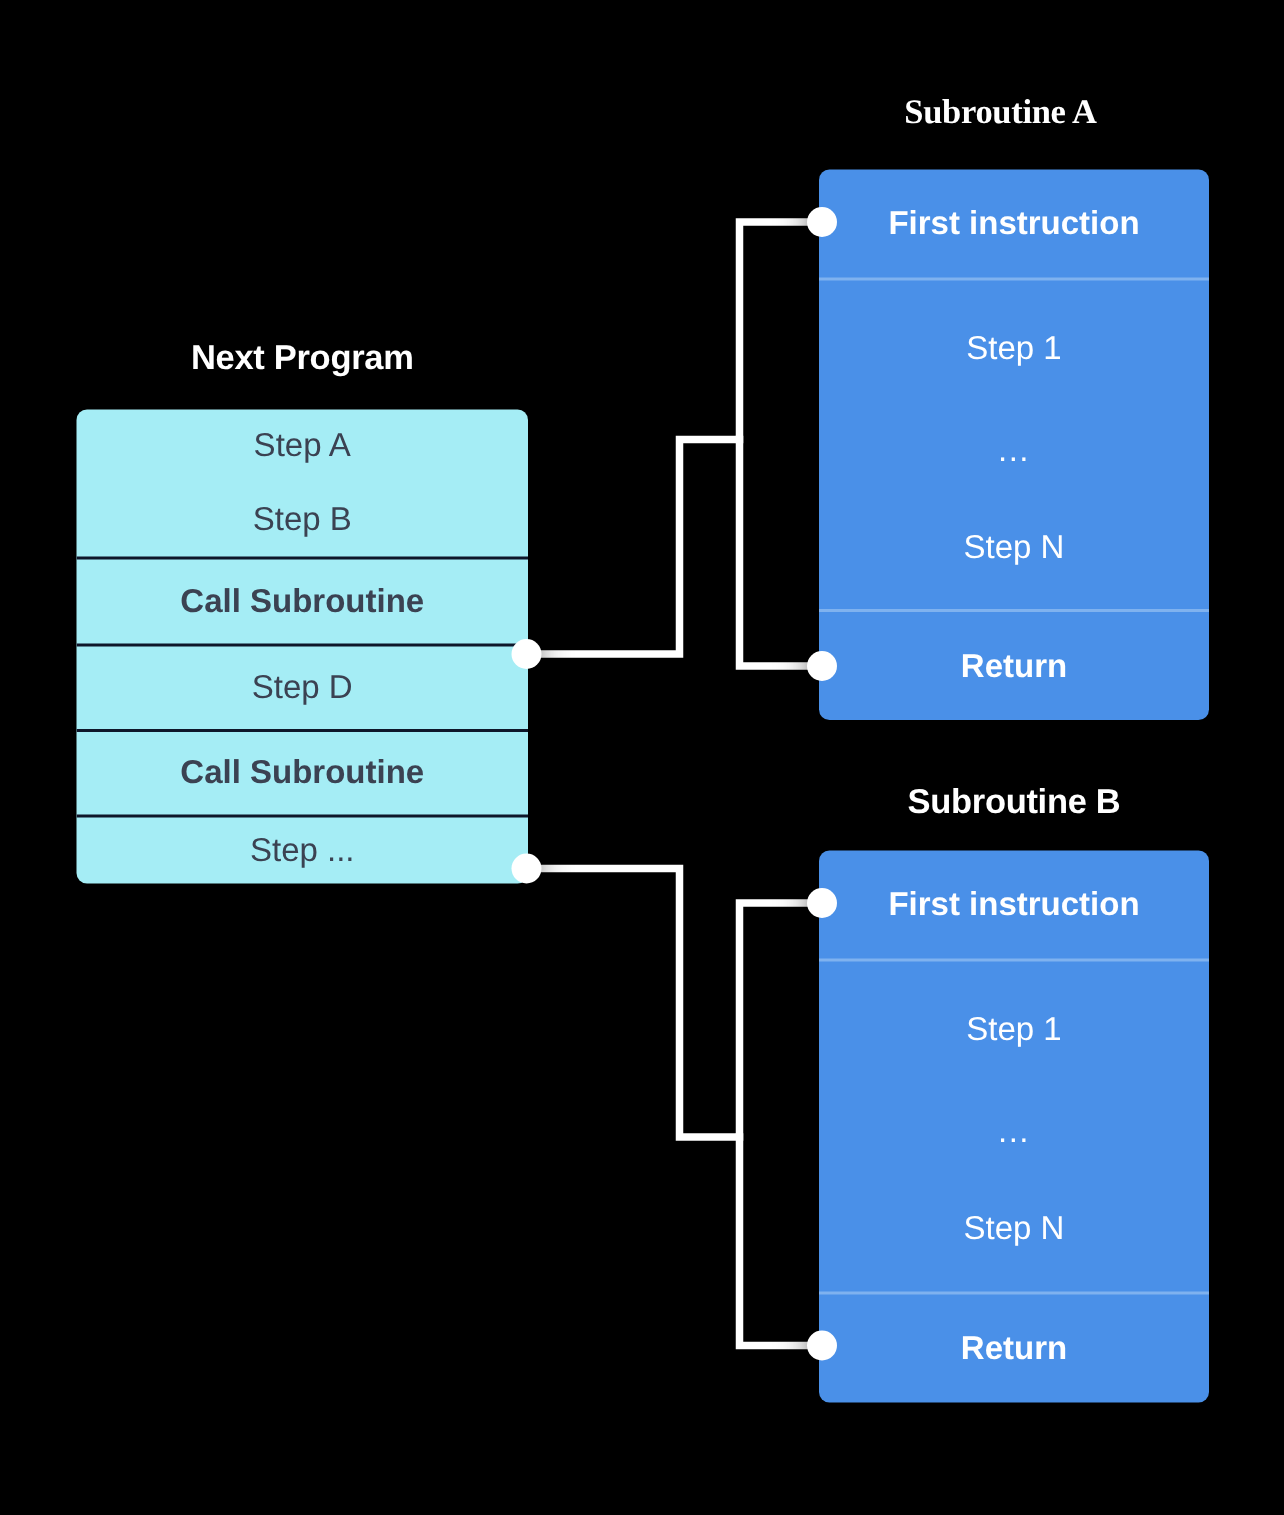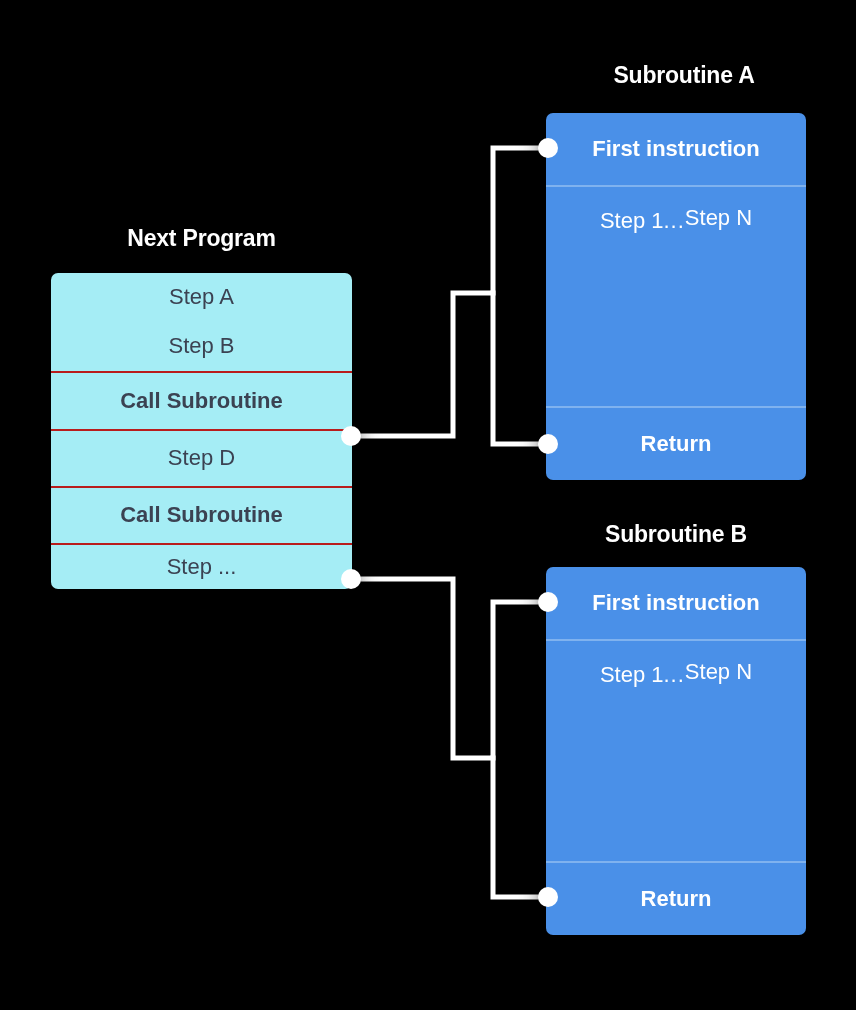--- a/index.html
+++ b/index.html
@@ -25,21 +25,21 @@
   .block-title {
     position: absolute;
     color: #ffffff;
     font-size: 23px;
     font-weight: bold;
     letter-spacing: -0.2px;
     text-align: center;
     white-space: nowrap;
   }
   #title-main { left: 51px; top: 225px; width: 301px; }
-  #title-suba { left: 554px; top: 62px;  width: 260px; }
+  #title-suba { left: 537px; top: 62px;  width: 260px; font-family: Liberation Serif, serif; }
   #title-subb { left: 546px; top: 521px; width: 260px; }
 
   
   .block {
     position: absolute;
     border-radius: 7px;
     overflow: hidden;
     display: flex;
     flex-direction: column;
     box-shadow: 0 10px 26px rgba(0,0,0,0.85), 0 2px 8px rgba(0,0,0,0.7);
@@ -56,21 +56,21 @@
     box-sizing: border-box;
     text-align: center;
     white-space: nowrap;
   }
   .main .row {
     color: #3b4252;
     font-size: 22px;
     font-weight: 400;
   }
   .main .row.emph { font-weight: bold; font-size: 22px; }
-  .main .sep { border-top: 2px solid #b91c1c; }
+  .main .sep { border-top: 2px solid #0f172a; }
 
   .sub .row {
     color: #ffffff;
     font-size: 22px;
     font-weight: 400;
   }
   .sub .row.emph { font-weight: bold; }
   .sub .sep { border-top: 2px solid #7fb2ef; }
 
   
@@ -80,21 +80,21 @@
   .main .r-d { height: 76px; }
   .main .r-next { height: 76px; }
   .main .r-dots { height: 62px; }
 
   
   .sub .r-first { height: 72px; }
   .sub .r-s1 { height: 68px; flex: none; }
   .sub .r-dots { height: 68px; }
   .sub .r-sn { height: 62px; }
   .sub .r-ret { height: 74px; }
-  .sub .body { flex: 1 1 auto; display: flex; flex-direction: row; justify-content: center; }
+  .sub .body { flex: 1 1 auto; display: flex; flex-direction: column; justify-content: center; }
 
   .ellipsis { letter-spacing: 1px; }
 
   
   .dot {
     position: absolute;
     width: 20px; height: 20px;
     margin-left: -10px; margin-top: -10px;
     border-radius: 50%;
     background: #ffffff;

